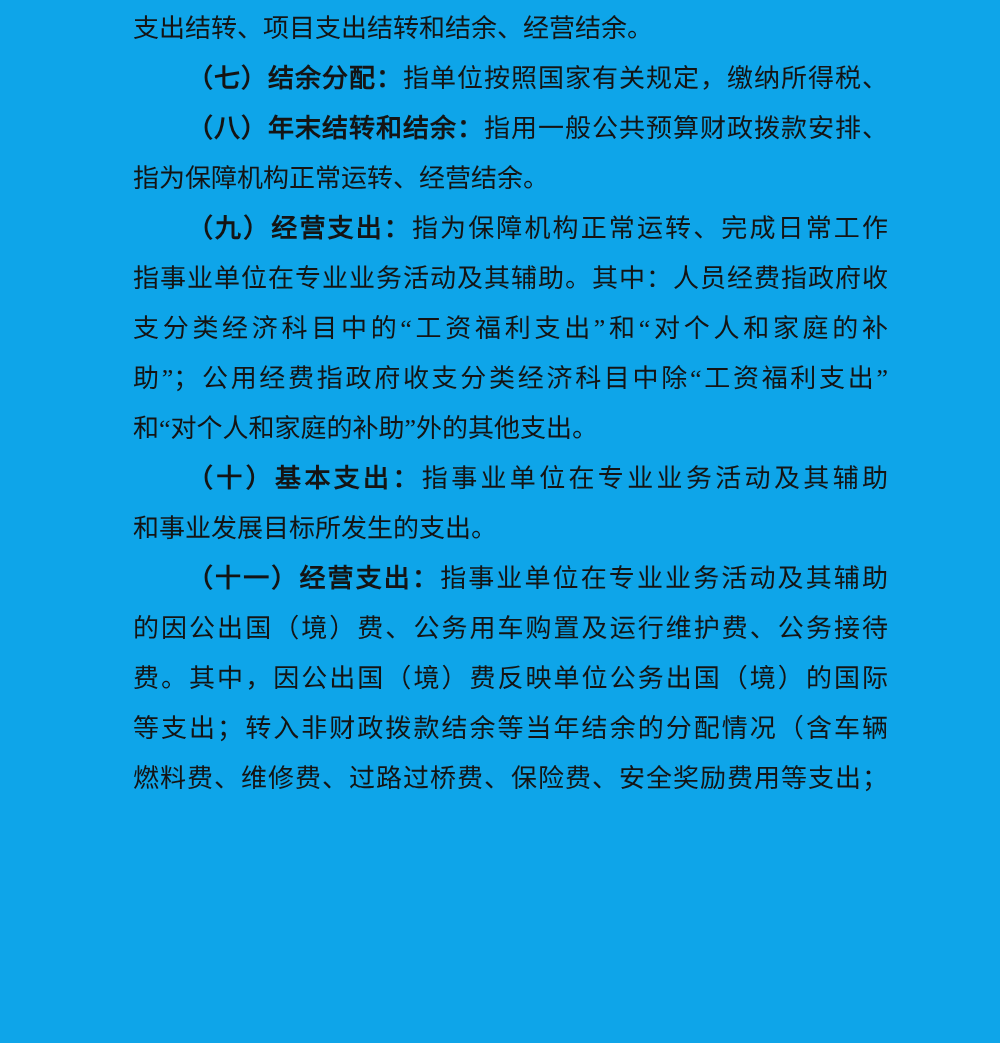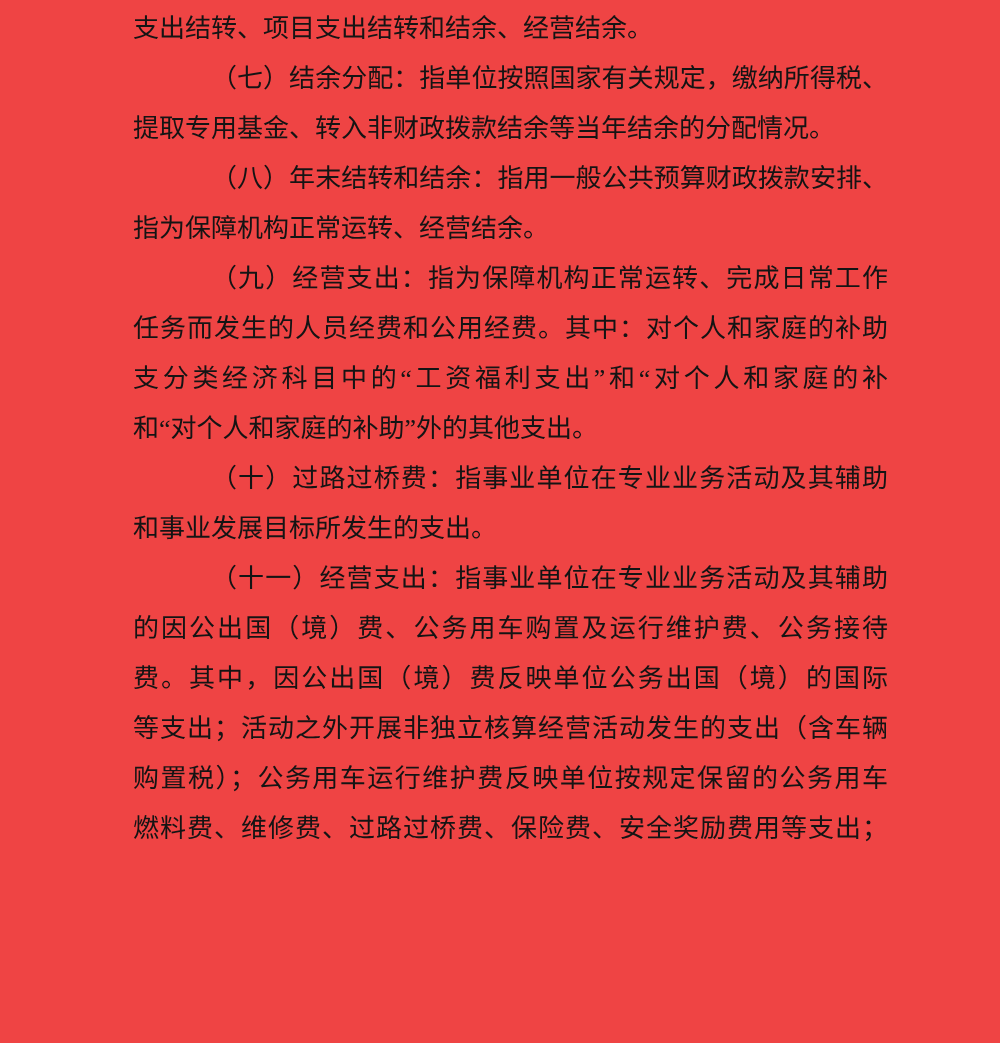--- a/index.html
+++ b/index.html
@@ -4,21 +4,21 @@
 <style>
   html, body {
     margin: 0;
     padding: 0;
     background: #ffffff;
   }
   .page {
     position: relative;
     width: 1000px;
     height: 1043px;
-    background: #ef4444;
+    background: #0ea5e9;
     overflow: hidden;
   }
   .doc {
     box-sizing: border-box;
     width: 100%;
     height: 100%;
     padding: 4px 112px 0 133px;
     font-family: "Liberation Serif", "DejaVu Serif", serif;
     font-size: 26px;
     color: #141414;
@@ -33,40 +33,38 @@
   
   .line.fill {
     text-align: justify;
     text-align-last: justify;
     text-justify: inter-character;
   }
   .line.indent {
     padding-left: 54px; 
   }
   .lead {
-    font-weight: 400;
-    margin-left: 24px;
+    font-weight: 700;
   }
 </style>
 </head>
 <body>
 
 <div class="page">
   <div class="doc" id="doc">
       <div class="line"><span>支出结转、项目支出结转和结余、经营结余。</span></div>
       <div class="line indent fill"><span class="lead">（七）结余分配：</span><span>指单位按照国家有关规定，缴纳所得税、</span></div>
-      <div class="line"><span>提取专用基金、转入非财政拨款结余等当年结余的分配情况。</span></div>
       <div class="line indent fill"><span class="lead">（八）年末结转和结余：</span><span>指用一般公共预算财政拨款安排、</span></div>
       <div class="line"><span>指为保障机构正常运转、经营结余。</span></div>
       <div class="line indent fill"><span class="lead">（九）经营支出：</span><span>指为保障机构正常运转、完成日常工作</span></div>
-      <div class="line fill"><span>任务而发生的人员经费和公用经费。其中：对个人和家庭的补助</span></div>
+      <div class="line fill"><span>指事业单位在专业业务活动及其辅助。其中：人员经费指政府收</span></div>
       <div class="line fill"><span>支分类经济科目中的“工资福利支出”和“对个人和家庭的补</span></div>
+      <div class="line fill"><span>助”；公用经费指政府收支分类经济科目中除“工资福利支出”</span></div>
       <div class="line"><span>和“对个人和家庭的补助”外的其他支出。</span></div>
-      <div class="line indent fill"><span class="lead">（十）过路过桥费：</span><span>指事业单位在专业业务活动及其辅助</span></div>
+      <div class="line indent fill"><span class="lead">（十）基本支出：</span><span>指事业单位在专业业务活动及其辅助</span></div>
       <div class="line"><span>和事业发展目标所发生的支出。</span></div>
       <div class="line indent fill"><span class="lead">（十一）经营支出：</span><span>指事业单位在专业业务活动及其辅助</span></div>
       <div class="line fill"><span>的因公出国（境）费、公务用车购置及运行维护费、公务接待</span></div>
       <div class="line fill"><span>费。其中，因公出国（境）费反映单位公务出国（境）的国际</span></div>
-      <div class="line fill"><span>等支出；活动之外开展非独立核算经营活动发生的支出（含车辆</span></div>
-      <div class="line fill"><span>购置税）；公务用车运行维护费反映单位按规定保留的公务用车</span></div>
+      <div class="line fill"><span>等支出；转入非财政拨款结余等当年结余的分配情况（含车辆</span></div>
       <div class="line fill"><span>燃料费、维修费、过路过桥费、保险费、安全奖励费用等支出；</span></div>
     </div>
 </div>
 
 </body></html>

